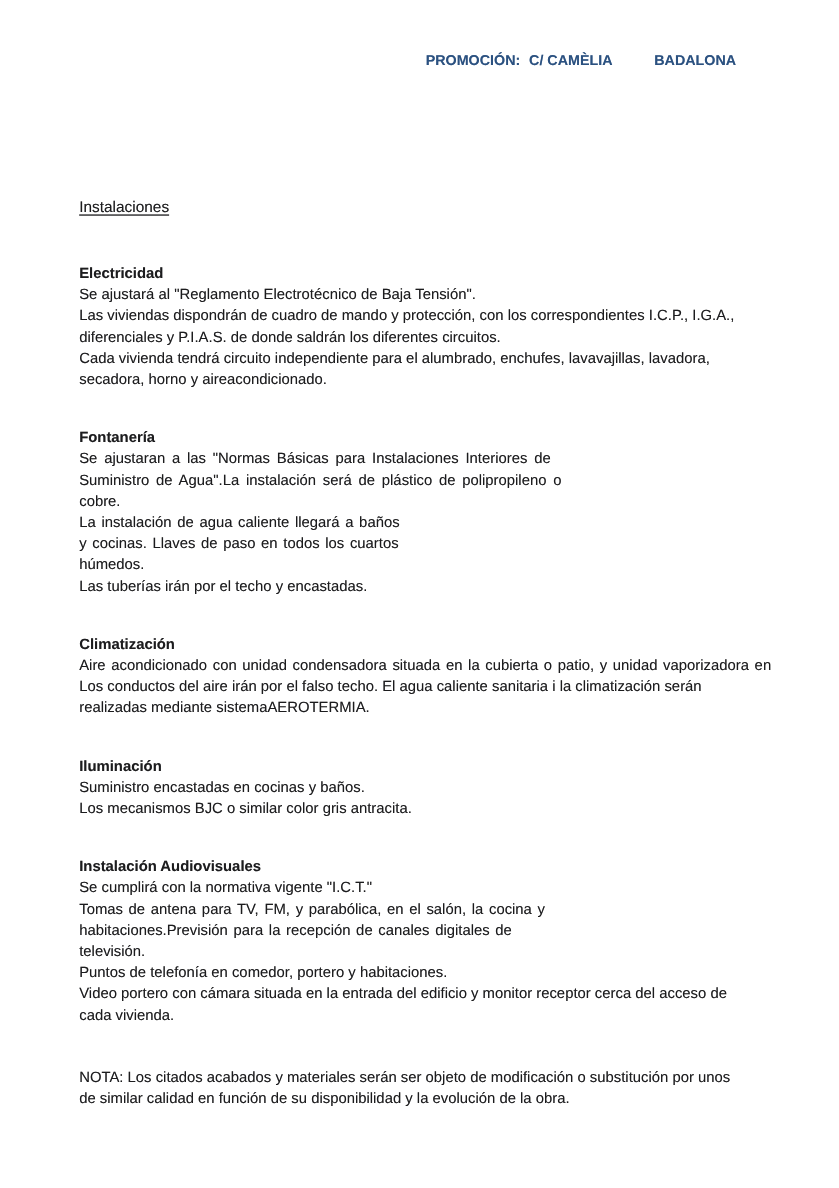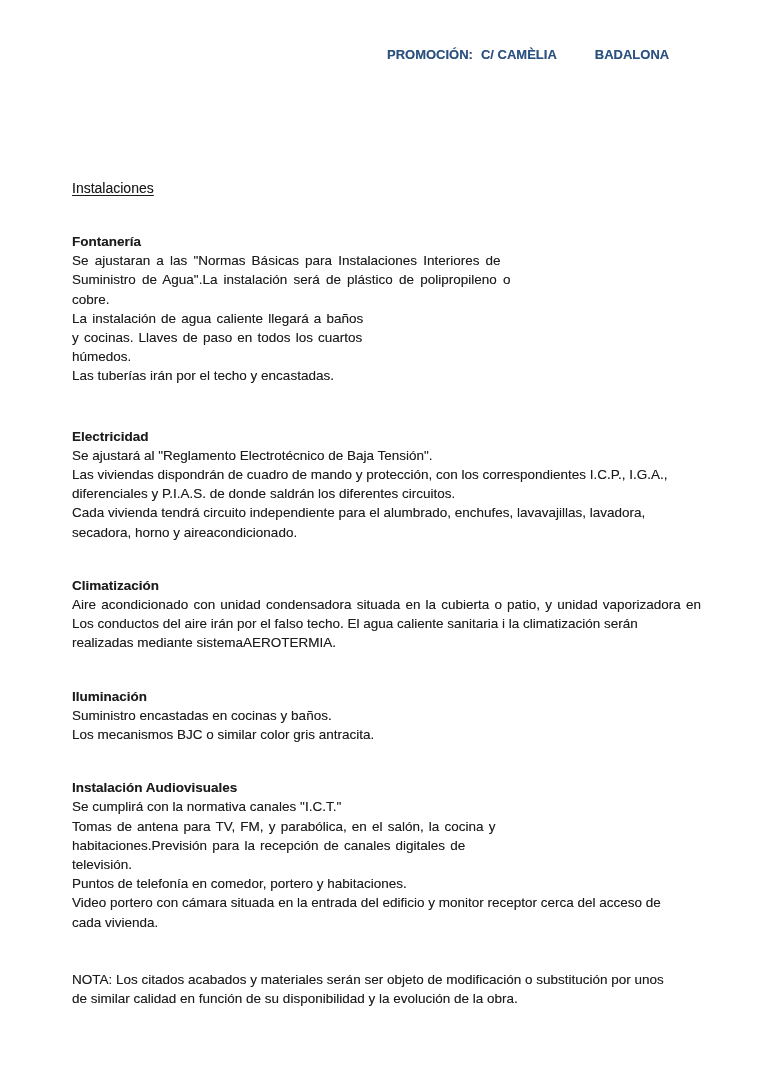--- a/index.html
+++ b/index.html
@@ -52,56 +52,56 @@
 <body>
 
 <div class="page">
 
   <div class="doc-header">
     <span class="label">PROMOCIÓN:</span><span class="street">C/ CAMÈLIA</span><span class="city">BADALONA</span>
   </div>
 
   <div class="doc-title">Instalaciones</div>
 
+  <section class="sec first">
+    <div class="sec-heading">Electricidad</div>
+    <div class="line">Se ajustará al "Reglamento Electrotécnico de Baja Tensión".</div>
+    <div class="line">Las viviendas dispondrán de cuadro de mando y protección, con los correspondientes I.C.P., I.G.A.,</div>
+    <div class="line">diferenciales y P.I.A.S. de donde saldrán los diferentes circuitos.</div>
+    <div class="line">Cada vivienda tendrá circuito independiente para el alumbrado, enchufes, lavavajillas, lavadora,</div>
+    <div class="line">secadora, horno y aireacondicionado.</div>
+  </section>
+
   <section class="sec">
     <div class="sec-heading">Fontanería</div>
     <div class="line ws">Se ajustaran a las "Normas Básicas para Instalaciones Interiores de</div>
     <div class="line ws">Suministro de Agua".La instalación será de plástico de polipropileno o</div>
     <div class="line">cobre.</div>
     <div class="line ws-sm">La instalación de agua caliente llegará a baños</div>
     <div class="line ws-sm">y cocinas. Llaves de paso en todos los cuartos</div>
     <div class="line">húmedos.</div>
     <div class="line">Las tuberías irán por el techo y encastadas.</div>
-  </section>
-
-  <section class="sec first">
-    <div class="sec-heading">Electricidad</div>
-    <div class="line">Se ajustará al "Reglamento Electrotécnico de Baja Tensión".</div>
-    <div class="line">Las viviendas dispondrán de cuadro de mando y protección, con los correspondientes I.C.P., I.G.A.,</div>
-    <div class="line">diferenciales y P.I.A.S. de donde saldrán los diferentes circuitos.</div>
-    <div class="line">Cada vivienda tendrá circuito independiente para el alumbrado, enchufes, lavavajillas, lavadora,</div>
-    <div class="line">secadora, horno y aireacondicionado.</div>
   </section>
 
   <section class="sec">
     <div class="sec-heading">Climatización</div>
     <div class="line ws-sm">Aire acondicionado con unidad condensadora situada en la cubierta o patio, y unidad vaporizadora en</div>
     <div class="line">Los conductos del aire irán por el falso techo. El agua caliente sanitaria i la climatización serán</div>
     <div class="line">realizadas mediante sistemaAEROTERMIA.</div>
   </section>
 
   <section class="sec">
     <div class="sec-heading">Iluminación</div>
     <div class="line">Suministro encastadas en cocinas y baños.</div>
     <div class="line">Los mecanismos BJC o similar color gris antracita.</div>
   </section>
 
   <section class="sec">
     <div class="sec-heading">Instalación Audiovisuales</div>
-    <div class="line">Se cumplirá con la normativa canales "I.C.T."</div>
+    <div class="line">Se cumplirá con la normativa vigente "I.C.T."</div>
     <div class="line ws-sm">Tomas de antena para TV, FM, y parabólica, en el salón, la cocina y</div>
     <div class="line ws-sm">habitaciones.Previsión para la recepción de canales digitales de</div>
     <div class="line">televisión.</div>
     <div class="line">Puntos de telefonía en comedor, portero y habitaciones.</div>
     <div class="line">Video portero con cámara situada en la entrada del edificio y monitor receptor cerca del acceso de</div>
     <div class="line">cada vivienda.</div>
   </section>
 
   <div class="note">
     <div class="line">NOTA: Los citados acabados y materiales serán ser objeto de modificación o substitución por unos</div>

